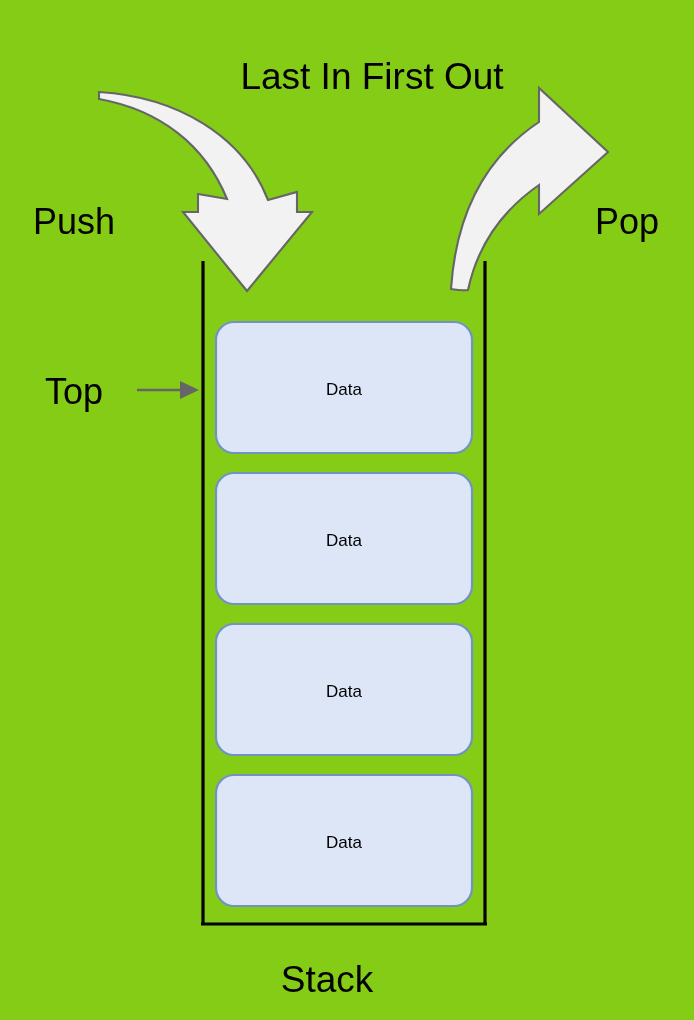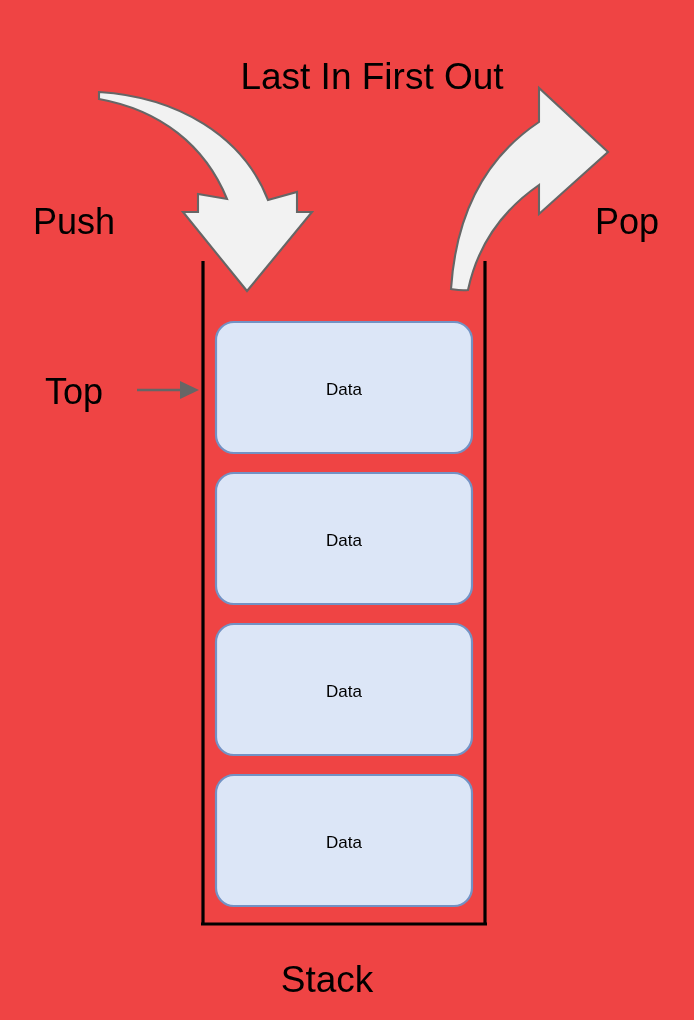--- a/index.html
+++ b/index.html
@@ -8,21 +8,21 @@
     background: #ffffff;
   }
   body {
     font-family: "Liberation Sans", sans-serif;
     -webkit-font-smoothing: antialiased;
   }
   #canvas {
     position: relative;
     width: 694px;
     height: 1020px;
-    background: #ef4444;
+    background: #84cc16;
     overflow: hidden;
   }
   #diagram-svg {
     position: absolute;
     left: 0;
     top: 0;
     width: 694px;
     height: 1020px;
   }
   .svg-label {

